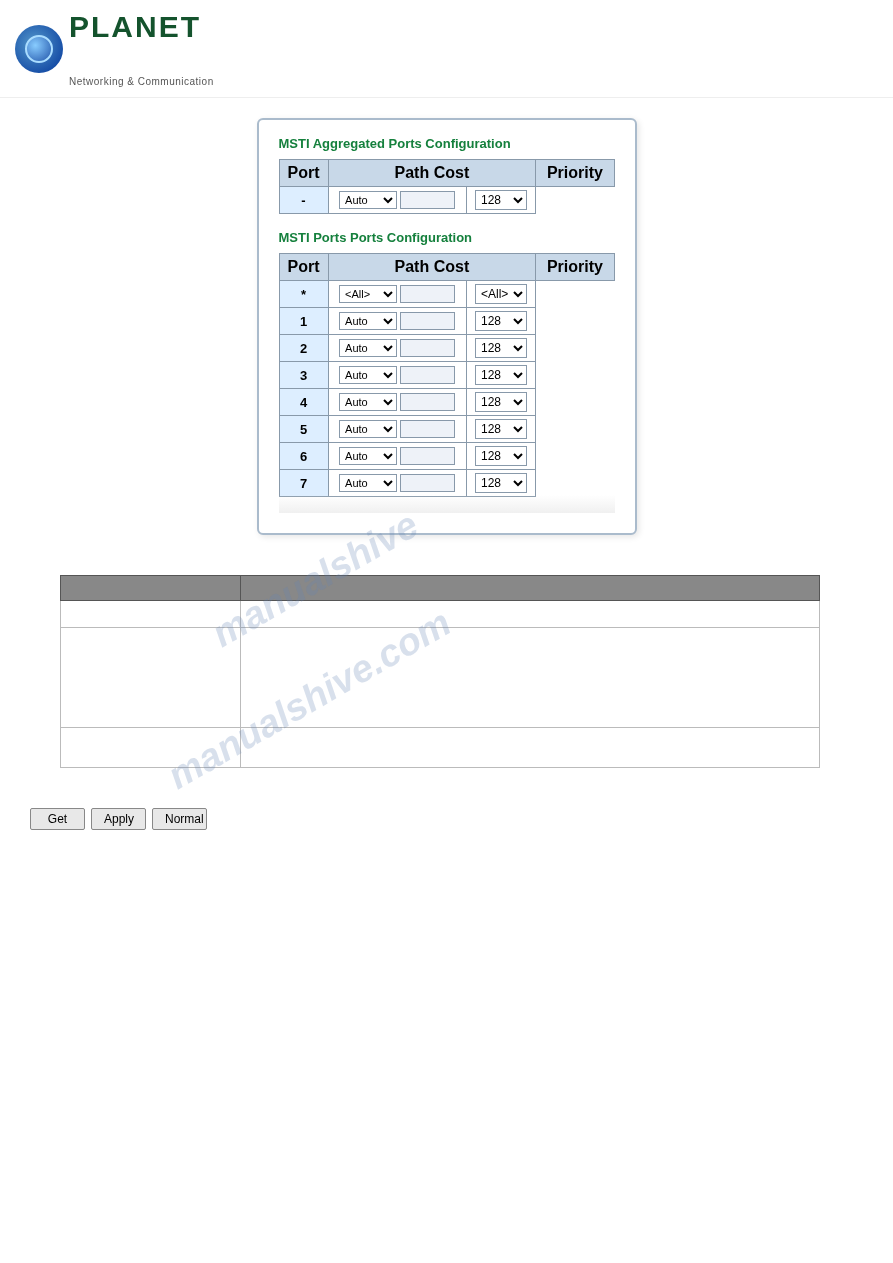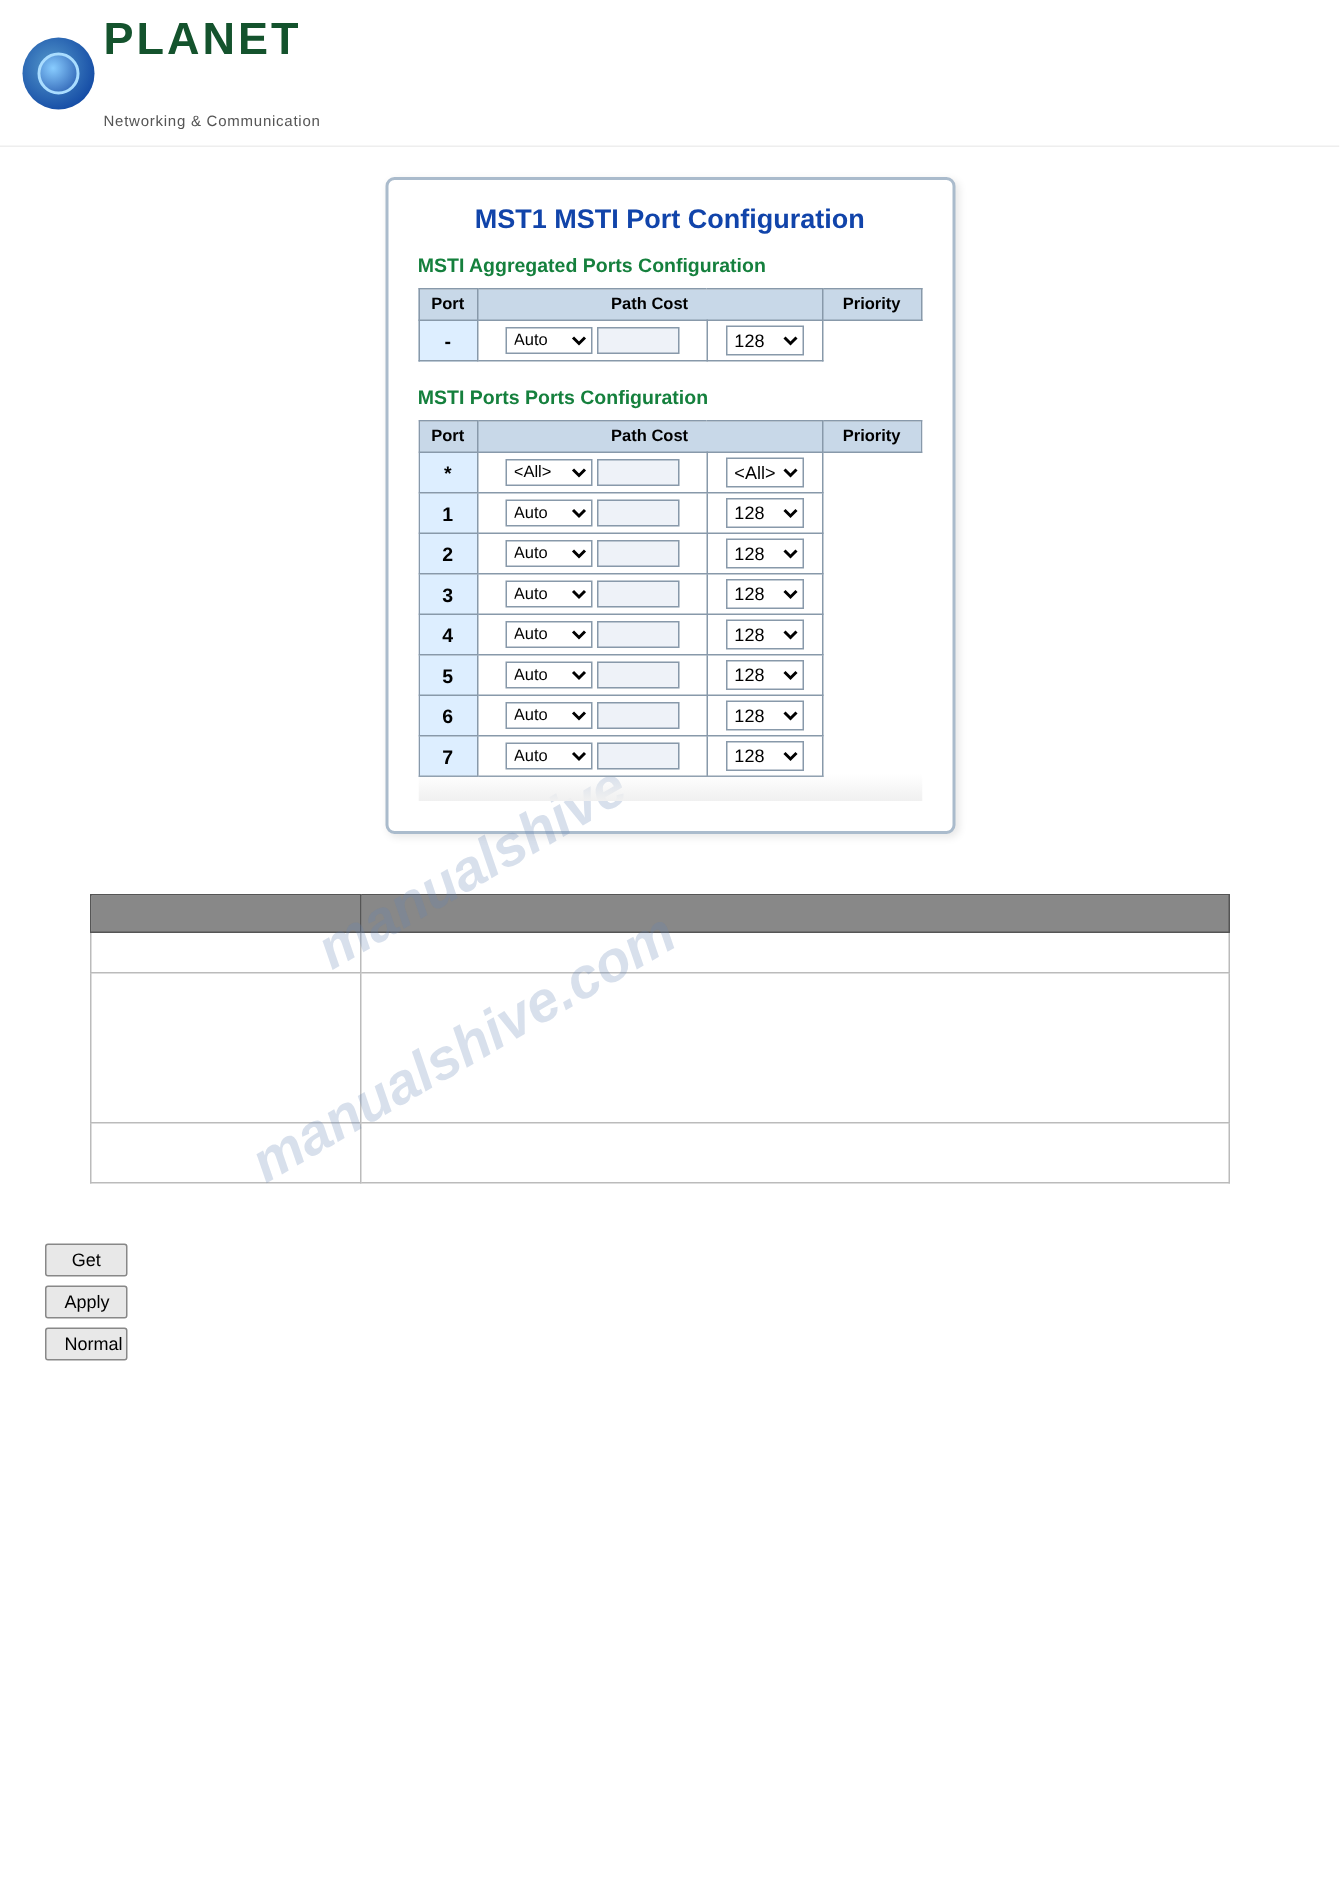--- a/index.html
+++ b/index.html
@@ -94,21 +94,21 @@
       width: 100%;
       border-collapse: collapse;
       margin-bottom: 16px;
     }
     .config-table th {
       background: #c8d8e8;
       border: 1px solid #8899aa;
       padding: 4px 8px;
       text-align: center;
       font-weight: bold;
-      font-size: 11px;
+      font-size: 16px;
       color: #000;
     }
     .config-table td {
       border: 1px solid #8899aa;
       padding: 3px 6px;
       text-align: center;
       background: #fff;
     }
     .config-table td:first-child {
       background: #ddeeff;
@@ -168,21 +168,21 @@
     }
     .desc-table td:first-child {
       width: 180px;
       font-weight: normal;
     }
 
     
     .button-area {
       padding: 20px 30px;
       display: flex;
-      flex-direction: column;
+      flex-direction: row;
       gap: 6px;
     }
     .btn {
       display: inline-block;
       padding: 3px 12px;
       border: 1px solid #888;
       background: #e8e8e8;
       font-size: 12px;
       cursor: pointer;
       border-radius: 2px;
@@ -236,21 +236,20 @@
   </div>
 </div>
 
 <div style="position:relative;">
   <div class="watermark w1">manualshive</div>
   <div class="watermark w2">manualshive.com</div>
 
   <div class="main-content">
 
     <div class="config-box">
-      <div class="config-title">MST1 MSTI Port Configuration</div>
 
       <div class="section-title">MSTI Aggregated Ports Configuration</div>
       <table class="config-table">
         <thead>
           <tr>
             <th>Port</th>
             <th colspan="2">Path Cost</th>
             <th>Priority</th>
           </tr>
         </thead>

